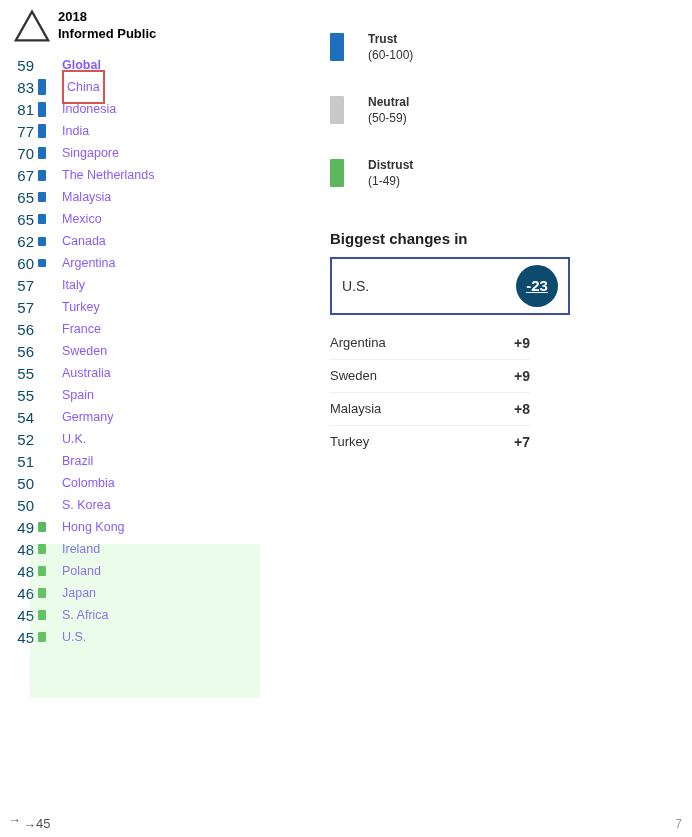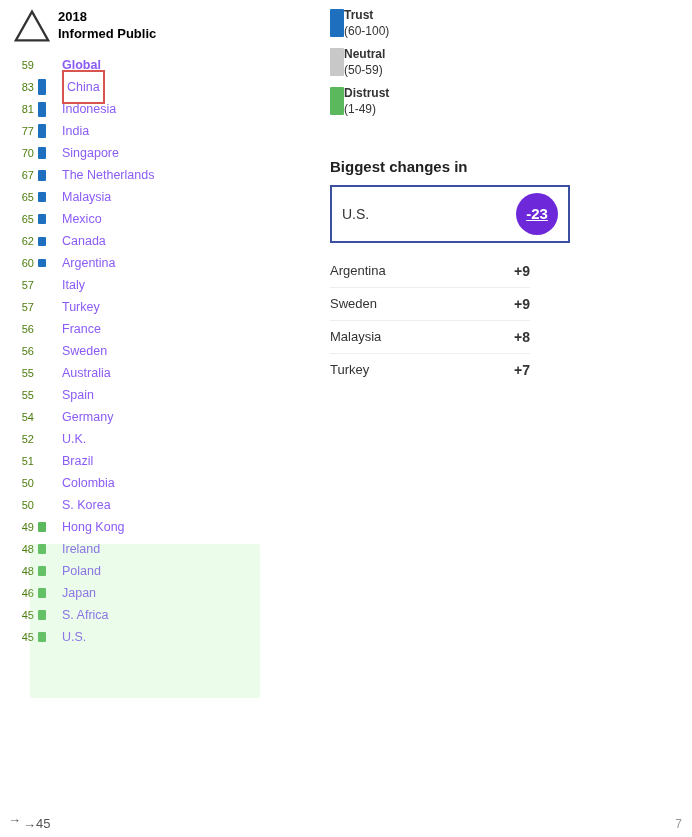--- a/index.html
+++ b/index.html
@@ -54,22 +54,22 @@
     .country-row {
       display: flex;
       align-items: center;
       height: 22px;
       position: relative;
     }
 
     .score {
       width: 28px;
       text-align: right;
-      font-size: 11px;
-      color: #4d7c0f;
+      font-size: 15px;
+      color: #0c4a6e;
       flex-shrink: 0;
       padding-right: 4px;
     }
 
     .bar-area {
       width: 22px;
       display: flex;
       align-items: center;
       justify-content: flex-start;
       flex-shrink: 0;
@@ -110,21 +110,22 @@
     .legend {
       display: flex;
       flex-direction: column;
       gap: 8px;
       margin-bottom: 20px;
     }
 
     .legend-item {
       display: flex;
       align-items: flex-start;
-      gap: 0;
+      gap: 24px;
+      margin-top: 24px;
     }
 
     .legend-bar {
       width: 14px;
       min-height: 28px;
       border-radius: 1px;
       flex-shrink: 0;
       margin-top: 1px;
     }
 
@@ -158,21 +159,21 @@
       margin-bottom: 12px;
       width: 240px;
     }
 
     .us-label {
       font-size: 14px;
       color: #333;
     }
 
     .us-change {
-      background: #6d28d9;
+      background: #0c4a6e;
       color: #fff;
       border-radius: 50%;
       width: 42px;
       height: 42px;
       display: flex;
       align-items: center;
       justify-content: center;
       font-size: 15px;
       font-weight: bold;
       text-decoration: underline;

